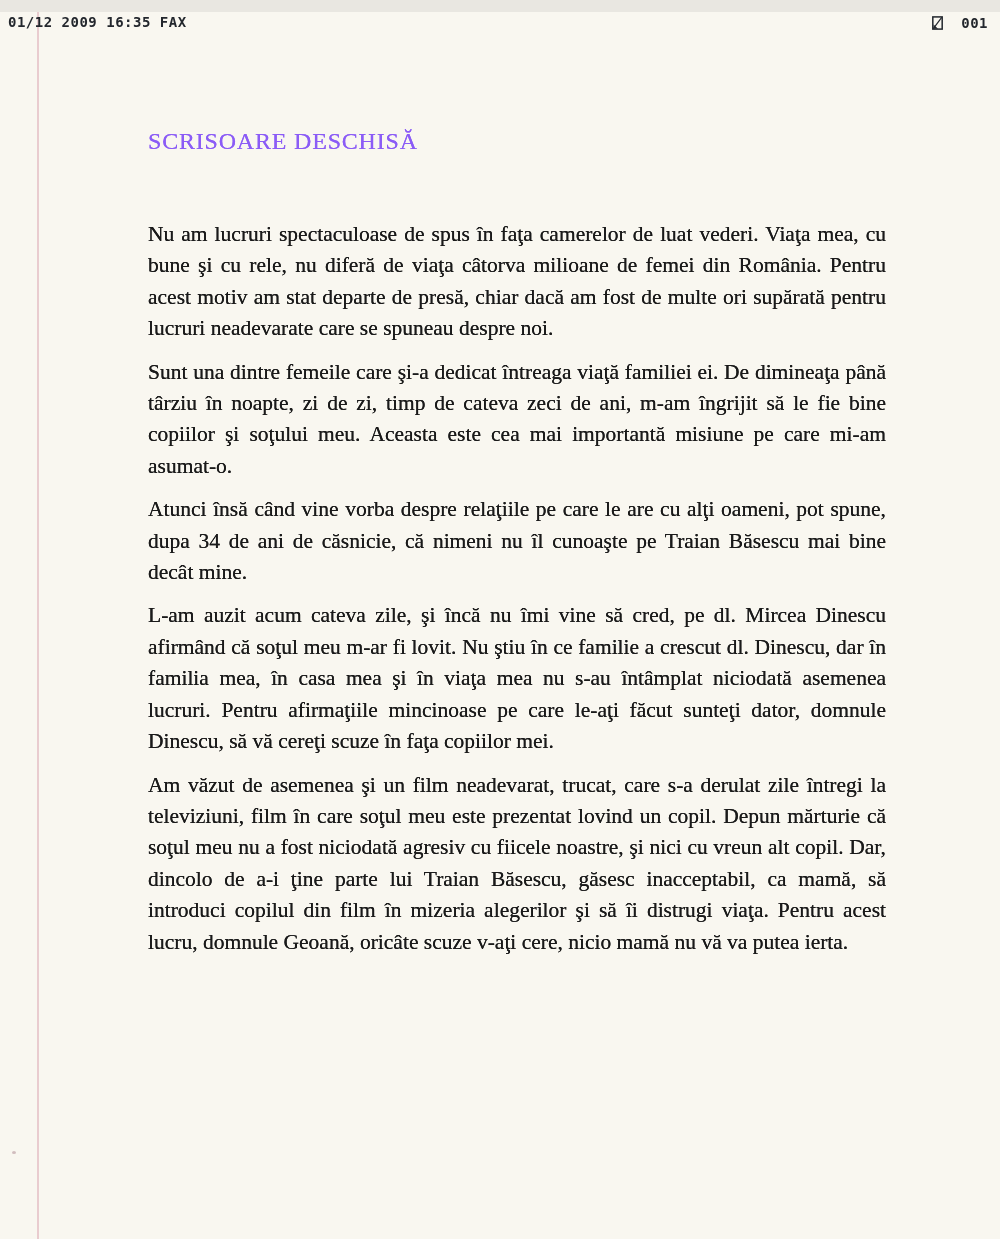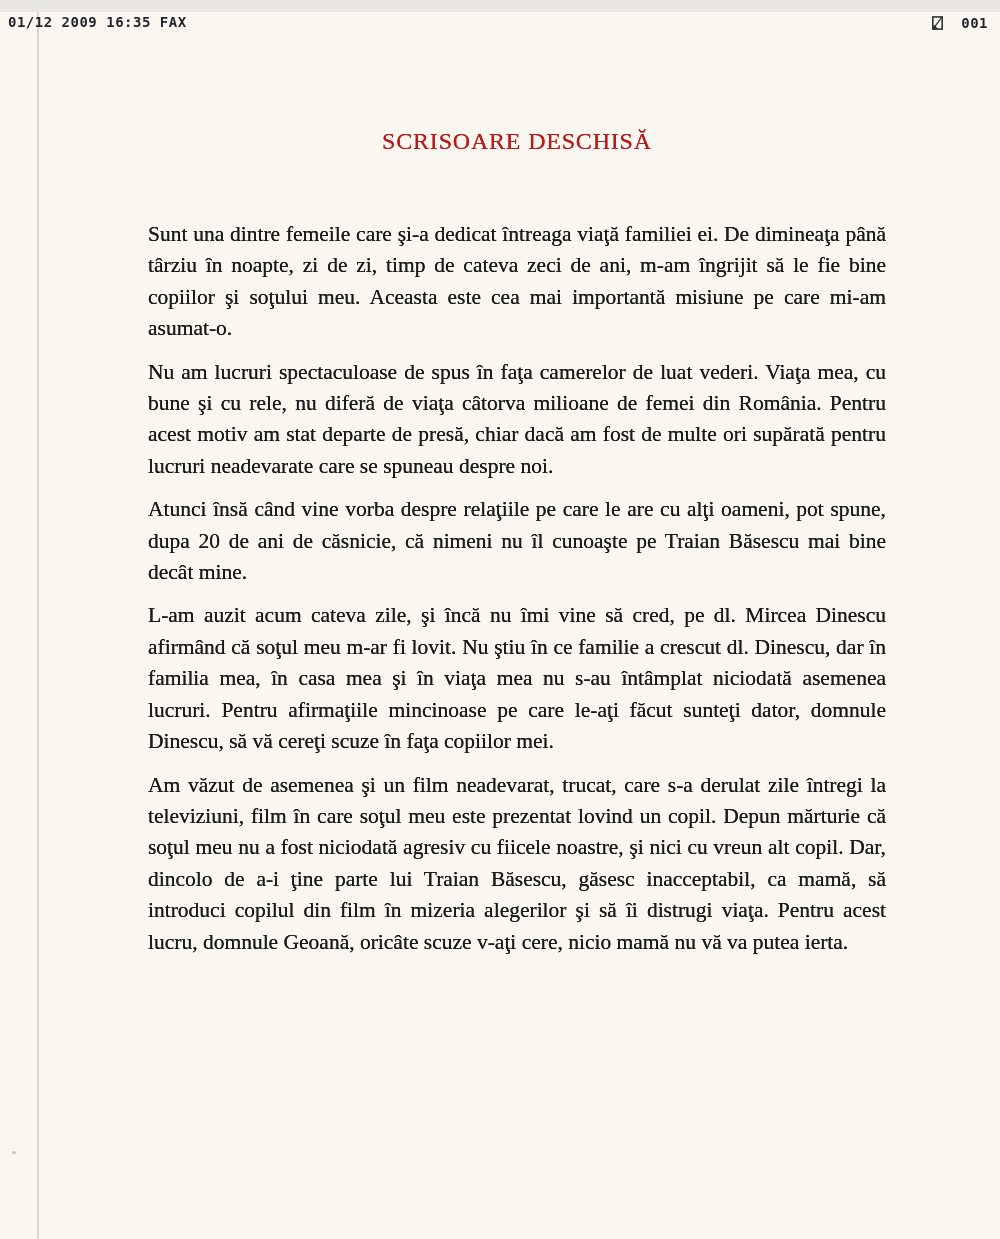--- a/index.html
+++ b/index.html
@@ -56,25 +56,25 @@
   .letter {
     position: absolute;
     top: 0;
     left: 148px;
     width: 738px;
     
     text-shadow: 0 0 0.4px currentColor;
   }
   .title {
     margin: 116px 0 64px 0;
-    text-align: center;
+    text-align: left;
     font-size: 24px;
     font-weight: 400;
     letter-spacing: 0.8px;
-    color: #b91c1c;
+    color: #8b5cf6;
     white-space: nowrap;
   }
   .para {
     margin: 0 0 12px 0;
     font-size: 21.5px;
     line-height: 31.4px;
     text-align: justify;
     color: #1a1a1a;
   }
   
@@ -116,23 +116,23 @@
           <path d="M3.8 9.5 L3.8 14.2 L8.6 14.2 Z" fill="#23272d"></path>
         </svg>
       </span>
       <span>001</span>
     </span>
   </header>
 
   <main class="letter">
     <h1 class="title">SCRISOARE DESCHISĂ</h1>
 
+    <p class="para">Nu am lucruri spectaculoase de spus în faţa camerelor de luat vederi. Viaţa mea, cu bune şi cu rele, nu diferă de viaţa câtorva milioane de femei din România. Pentru acest motiv am stat departe de presă, chiar dacă am fost de multe ori supărată pentru lucruri neadevarate care se spuneau despre noi.</p>
     <p class="para">Sunt una dintre femeile care şi-a dedicat întreaga viaţă familiei ei. De dimineaţa până târziu în noapte, zi de zi, timp de cateva zeci de ani, m-am îngrijit să le fie bine copiilor şi soţului meu. Aceasta este cea mai importantă misiune pe care mi-am asumat-o.</p>
-    <p class="para">Nu am lucruri spectaculoase de spus în faţa camerelor de luat vederi. Viaţa mea, cu bune şi cu rele, nu diferă de viaţa câtorva milioane de femei din România. Pentru acest motiv am stat departe de presă, chiar dacă am fost de multe ori supărată pentru lucruri neadevarate care se spuneau despre noi.</p>
-    <p class="para">Atunci însă când vine vorba despre relaţiile pe care le are cu alţi oameni, pot spune, dupa 20 de ani de căsnicie, că nimeni nu îl cunoaşte pe Traian Băsescu mai bine decât mine.</p>
+    <p class="para">Atunci însă când vine vorba despre relaţiile pe care le are cu alţi oameni, pot spune, dupa 34 de ani de căsnicie, că nimeni nu îl cunoaşte pe Traian Băsescu mai bine decât mine.</p>
     <p class="para">L-am auzit acum cateva zile, şi încă nu îmi vine să cred, pe dl. Mircea Dinescu afirmând că soţul meu m-ar fi lovit. Nu ştiu în ce familie a crescut dl. Dinescu, dar în familia mea, în casa mea şi în viaţa mea nu s-au întâmplat niciodată asemenea lucruri. Pentru afirmaţiile mincinoase pe care le-aţi făcut sunteţi dator, domnule Dinescu, să vă cereţi scuze în faţa copiilor mei.</p>
     <p class="para">Am văzut de asemenea şi un film neadevarat, trucat, care s-a derulat zile întregi la televiziuni, film în care soţul meu este prezentat lovind un copil. Depun mărturie că soţul meu nu a fost niciodată agresiv cu fiicele noastre, şi nici cu vreun alt copil. Dar, dincolo de a-i ţine parte lui Traian Băsescu, găsesc inacceptabil, ca mamă, să introduci copilul din film în mizeria alegerilor şi să îi distrugi viaţa. Pentru acest lucru, domnule Geoană, oricâte scuze v-aţi cere, nicio mamă nu vă va putea ierta.</p>
   </main>
 
   <span class="speck speck-1"></span>
   <span class="speck speck-2"></span>
 
 </div>
 
 </body></html>

